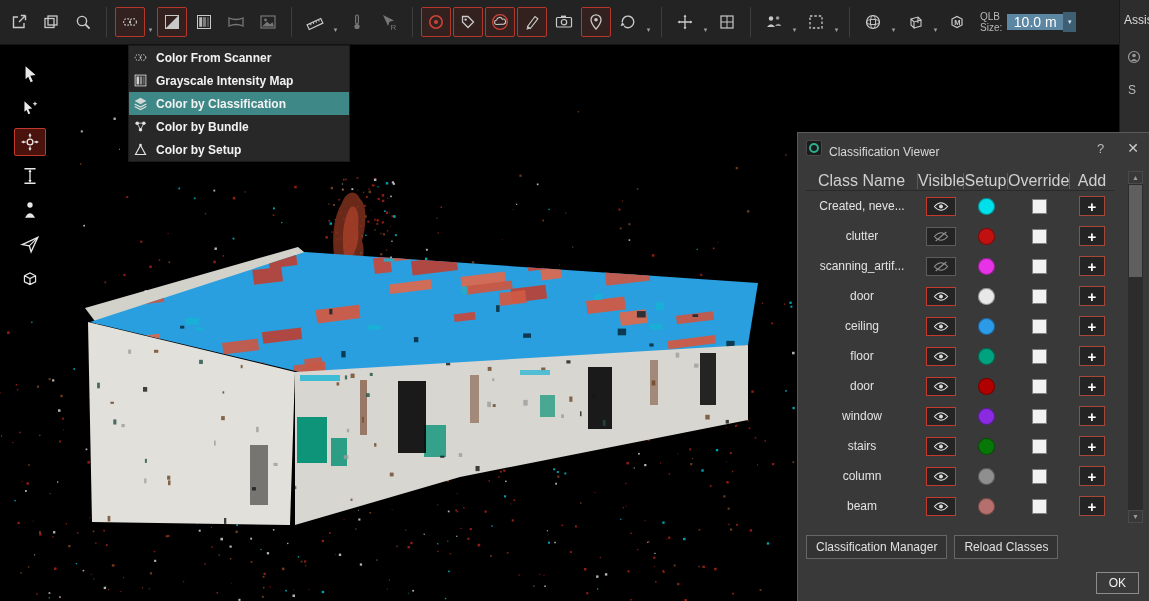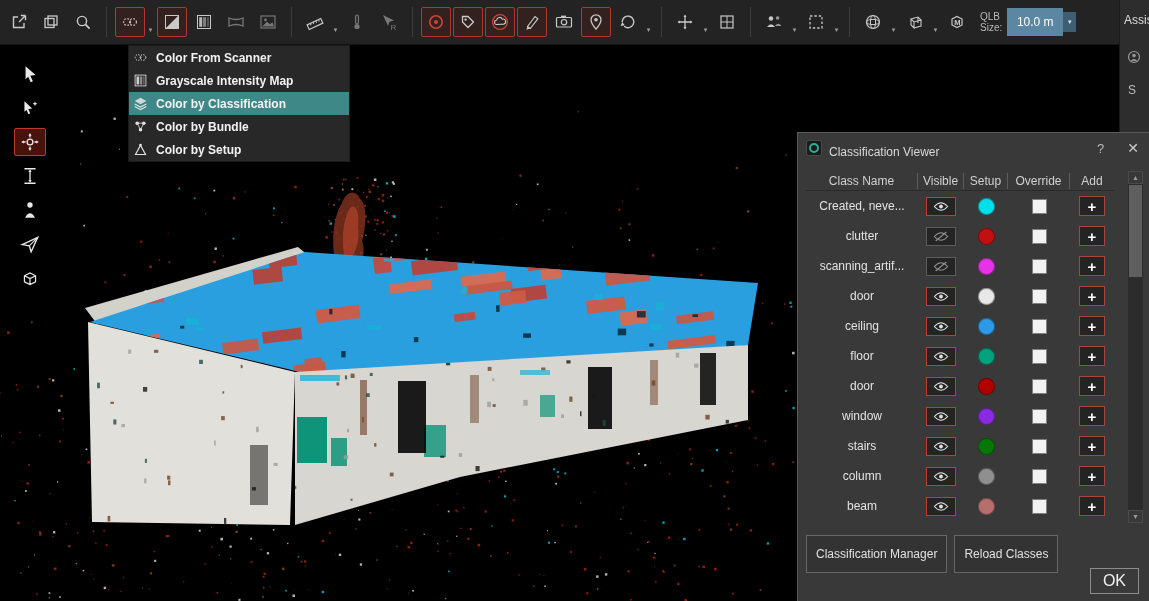--- a/index.html
+++ b/index.html
@@ -14,21 +14,21 @@
   .tb-btn { width:30px; height:30px; display:flex; align-items:center; justify-content:center;
             border:1px solid transparent; border-radius:2px; color:#c9c9c9; flex:0 0 auto; }
   .tb-btn svg { width:18px; height:18px; }
   .tb-btn.active { border-color:#b5372b; background:#32211e; }
   .tb-btn.grayed { opacity:.5; }
   .tb-caret { width:9px; height:30px; display:flex; align-items:flex-end; justify-content:center;
               padding-bottom:3px; font-size:7px; color:#9a9a9a; margin-left:-1px; }
   .tb-sep { width:1px; height:30px; background:#3d3d3d; margin:0 6px; flex:0 0 auto; }
   .qlb-label { font-size:10px; line-height:11px; color:#b8b8b8; text-align:left; margin:0 5px 0 8px; }
   .qlb-box { display:flex; align-items:center; }
-  .qlb-value { width:56px; height:28px; background:#5b87a3; color:#fff; font-size:12px;
+  .qlb-value { width:56px; height:16px; background:#5b87a3; color:#fff; font-size:14px;
                display:flex; align-items:center; justify-content:center; }
   .qlb-drop { width:13px; height:20px; background:#3e5f73; color:#d5e6ee; font-size:7px;
               display:flex; align-items:center; justify-content:center; }
 
   
   #viewport { position:absolute; top:45px; left:0; z-index:1; }
 
   
   #left-toolbar { position:absolute; left:14px; top:60px; display:flex; flex-direction:column; gap:6px; z-index:4; }
   .lt-btn { width:32px; height:28px; display:flex; align-items:center; justify-content:center;
@@ -56,21 +56,21 @@
   #classviewer { position:absolute; left:797px; top:132px; width:352px; height:469px; background:#393939;
                  border:1px solid #5a5a5a; border-right:none; border-bottom:none; z-index:8; }
   .cv-header { height:30px; display:flex; align-items:center; padding:0 10px 0 8px; gap:7px; }
   .cv-header .cv-ico { width:16px; height:16px; }
   .cv-title { flex:1; font-size:12px; color:#d8d8d8;margin-top:7px; }
   .cv-help { color:#bbb; font-size:13px; }
   .cv-close { color:#ccc; font-size:14px; margin-left:16px; }
   .cv-grid-head { position:absolute; left:8px; top:38px; width:308px; display:grid;
                   grid-template-columns:112px 46px 44px 62px 44px; height:20px; align-items:center;
                   border-bottom:1px solid #2a2a2a; }
-  .cv-grid-head > div { font-size:12px; color:#d0d0d0; text-align:center; border-right:1px solid #5c5c5c;
+  .cv-grid-head > div { font-size:16px; color:#d0d0d0; text-align:center; border-right:1px solid #5c5c5c;
                         height:16px; line-height:16px; }
   .cv-grid-head > div:last-child { border-right:none; }
   #cv-rows { position:absolute; left:8px; top:58px; width:308px; }
   .cv-row { display:grid; grid-template-columns:112px 46px 44px 62px 44px; height:30px; align-items:center;
             justify-items:center; }
   .cv-name { font-size:12px; color:#e2e2e2; max-width:108px; overflow:hidden; white-space:nowrap; }
   .cv-cell { display:flex; align-items:center; justify-content:center; }
   .eye-btn { width:30px; height:19px; background:#242424; border:1px solid #c23b2e; display:flex;
              align-items:center; justify-content:center; }
   .eye-btn.off { border-color:#5c5c5c; }
@@ -82,23 +82,23 @@
               line-height:1; }
   .cv-scroll { position:absolute; right:6px; top:38px; width:15px; height:352px; background:#2c2c2c; }
   .cv-scroll-up, .cv-scroll-down { position:absolute; left:0; width:15px; height:13px; background:#383838;
               color:#9a9a9a; font-size:7px; display:flex; align-items:center; justify-content:center;
               border:1px solid #4a4a4a; }
   .cv-scroll-up { top:0; }
   .cv-scroll-down { bottom:0; }
   .cv-thumb { position:absolute; left:1px; top:14px; width:13px; height:92px; background:#5f5f5f; }
   .cv-footer { position:absolute; left:8px; top:402px; display:flex; gap:7px; }
   .cv-footer .cv-fbtn { background:#333; border:1px solid #666; color:#e0e0e0; font-size:12px;
-                        padding:11px 9px; white-space:nowrap; }
+                        padding:4px 9px; white-space:nowrap; }
   .cv-ok { position:absolute; right:10px; bottom:7px; background:#3a3a3a; border:1px solid #8c8c8c;
-           color:#f0f0f0; font-size:16px; padding:3px 12px; }
+           color:#f0f0f0; font-size:12px; padding:3px 12px; }
 </style>
 </head>
 <body>
 
 <div id="app">
 
   <svg id="viewport" width="1149" height="556" viewBox="0 0 1149 556">
     <rect width="1149" height="556" fill="#000000"></rect>
     <defs>
       <clipPath id="ceilClip">

